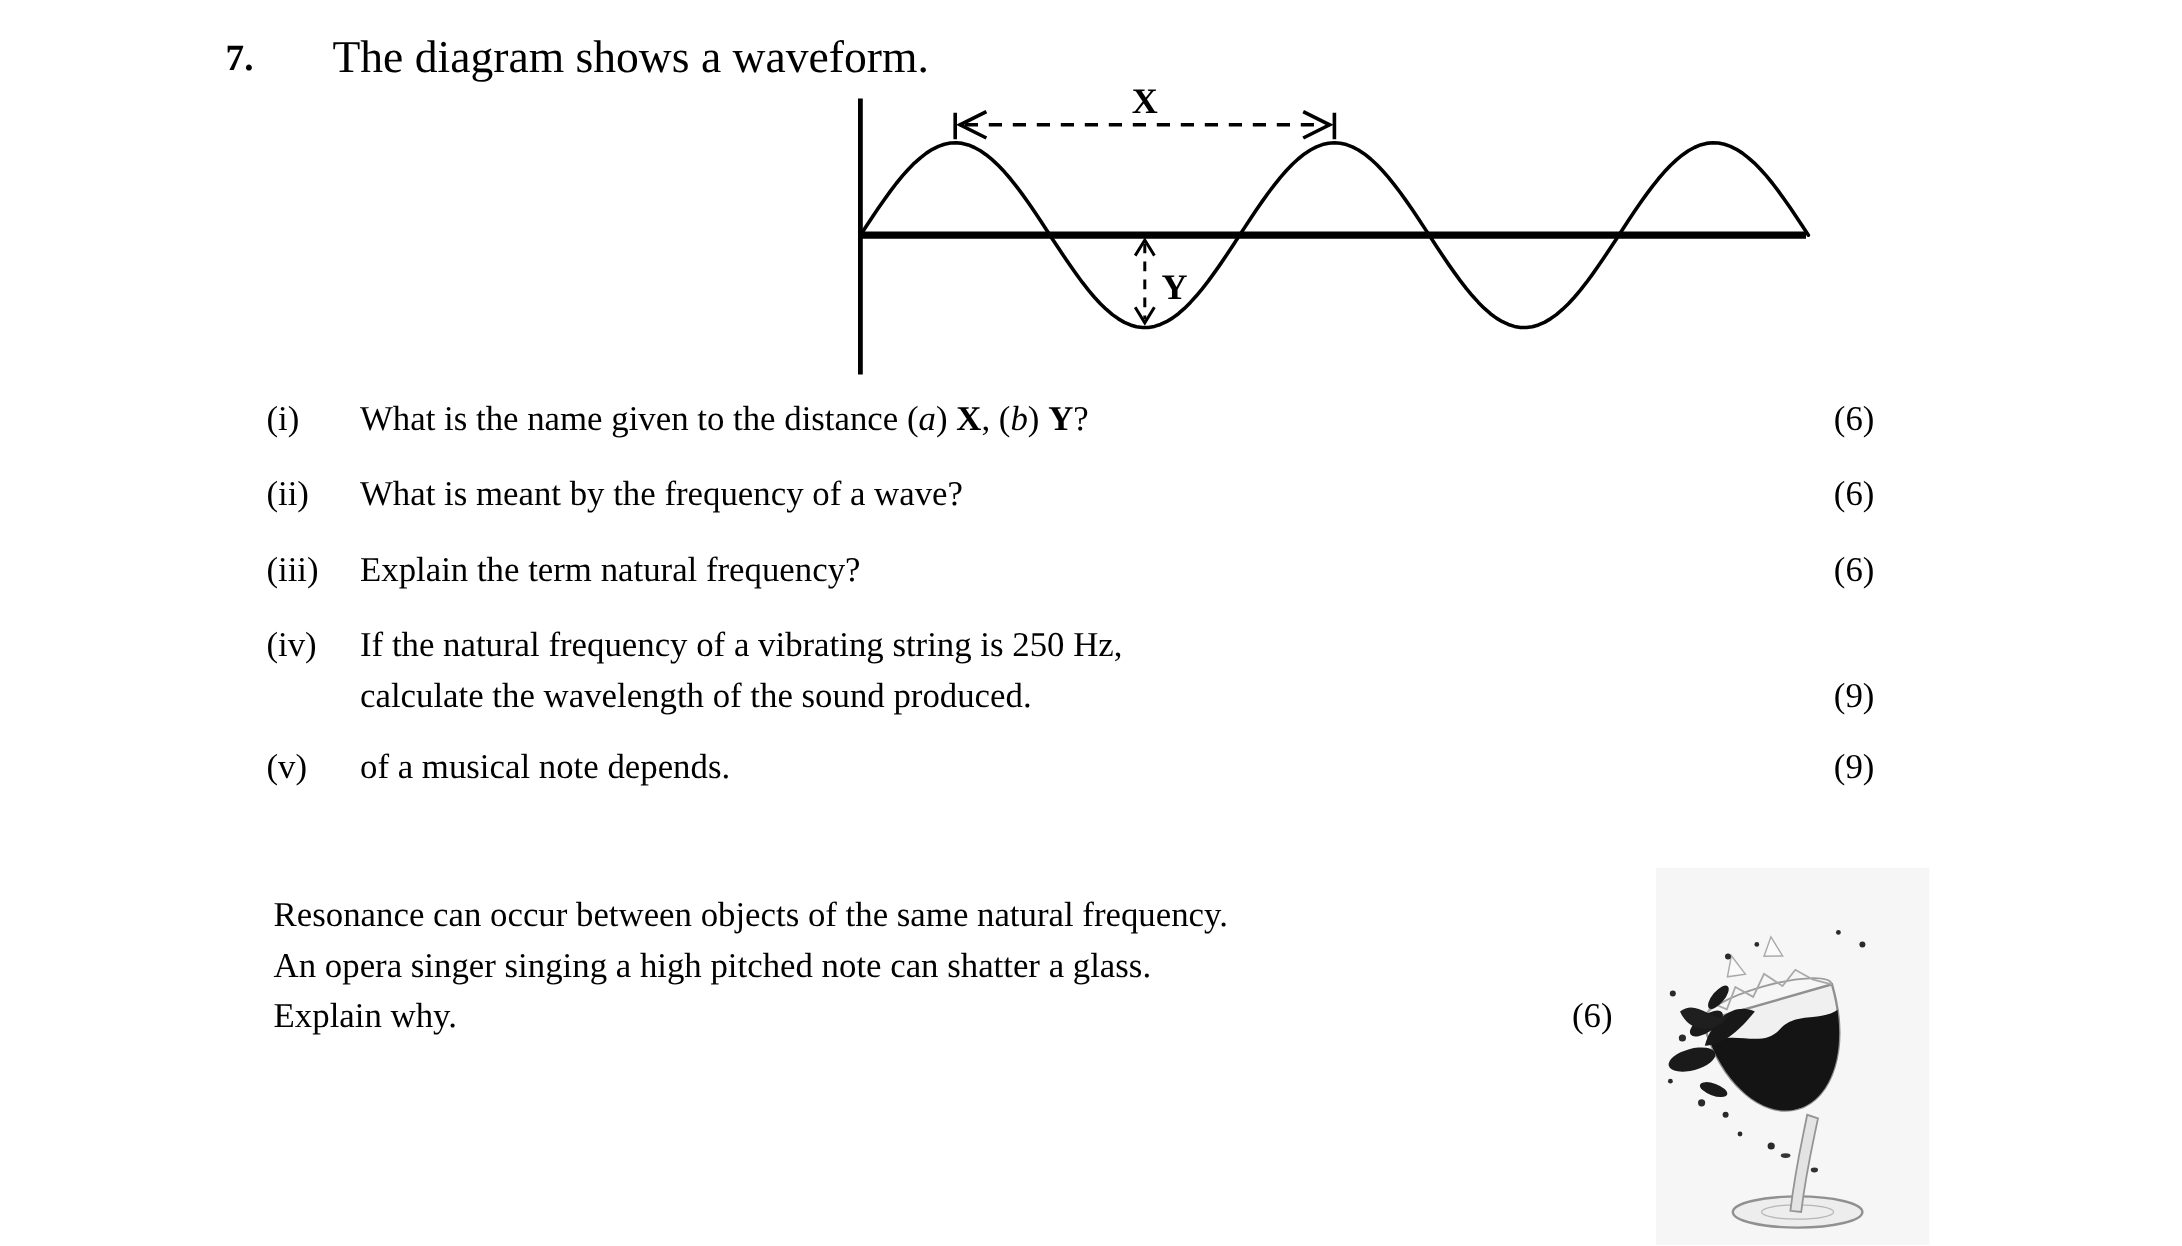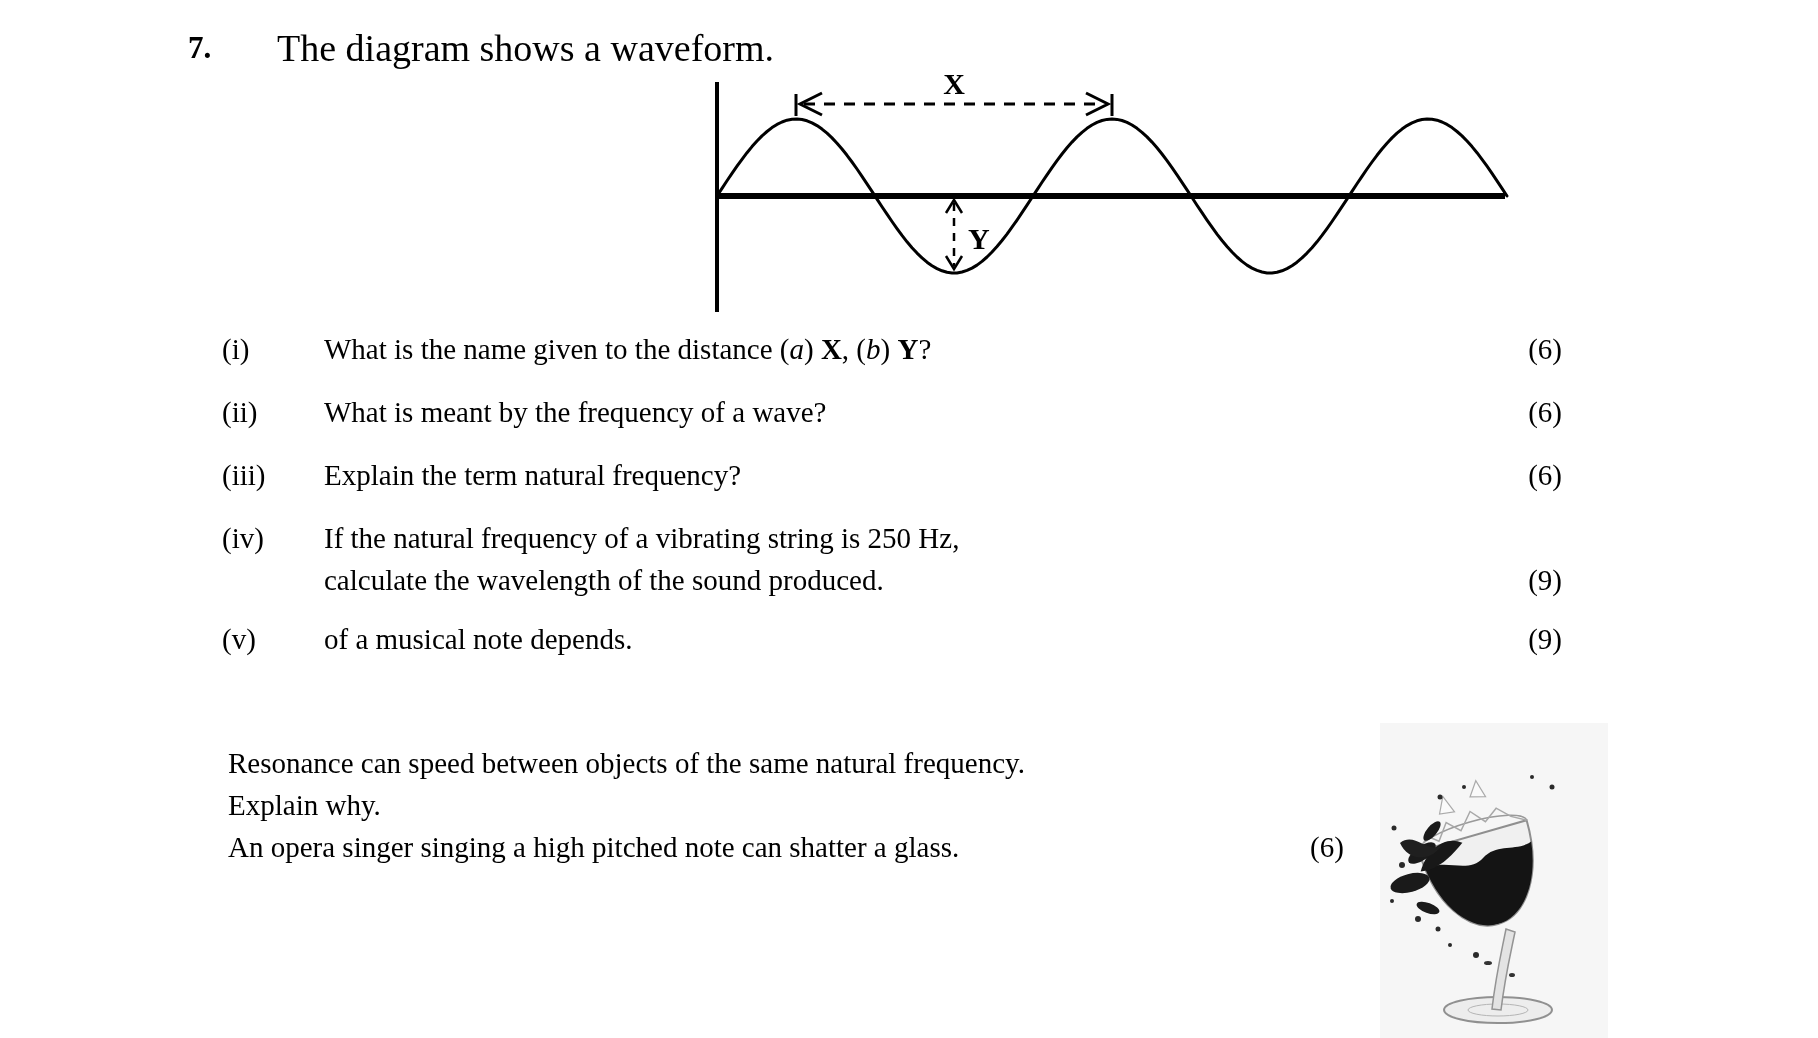--- a/index.html
+++ b/index.html
@@ -4,21 +4,21 @@
 <style>
   html,body{margin:0;padding:0;background:#fff;}
   .page{
     position:relative;width:1818px;height:1038px;background:#ffffff;
     font-family:"Liberation Serif",serif;color:#000;overflow:hidden;
   }
   .q-number{position:absolute;left:188px;top:28px;font-size:31px;font-weight:700;line-height:40px;}
   .q-title{position:absolute;left:277px;top:28px;font-size:38px;line-height:40px;}
   .item{position:absolute;left:222px;width:1340px;font-size:29px;line-height:42px;}
   .item-label{position:absolute;left:0;top:0;}
-  .item-text{margin-left:102px;}
+  .item-text{margin-left:78px;}
   .item-mark{position:absolute;right:0;bottom:0;}
   .para{position:absolute;left:228px;width:1160px;font-size:29px;line-height:42px;}
   .para-mark{position:absolute;bottom:0;}
   .runline{white-space:pre;}
   .run-i{font-style:italic;}
   .run-b{font-weight:700;}
   .run-sup{font-size:0.62em;position:relative;top:-0.55em;}
   .diagram-svg{position:absolute;left:700px;top:58px;}
   .svg-label{font-family:"Liberation Serif",serif;font-weight:700;font-size:30px;}
   .photo-svg{position:absolute;left:1380px;top:723px;}
@@ -87,23 +87,23 @@
   <div class="item" style="top:618px">
     <span class="item-label">(v)</span>
     <div class="item-text">
         <div class="runline"><span>of a musical note depends.</span></div>
       </div>
     <span class="item-mark">(9)</span>
   </div>
 
   <div class="para" style="top:742px">
     <div>
-        <div class="runline"><span>Resonance can speed between objects of the same natural frequency.</span></div>
+        <div class="runline"><span>Resonance can occur between objects of the same natural frequency.</span></div>
+        <div class="runline"><span>An opera singer singing a high pitched note can shatter a glass.</span></div>
         <div class="runline"><span>Explain why.</span></div>
-        <div class="runline"><span>An opera singer singing a high pitched note can shatter a glass.</span></div>
       </div>
     <span class="para-mark" style="left:1082px">(6)</span>
   </div>
 
 
 
   <svg class="photo-svg" width="228" height="315" viewBox="0 0 228 315">
     <rect x="0" y="0" width="228" height="315" fill="#f6f6f6"></rect>
 
     <ellipse cx="118" cy="287" rx="54" ry="13" fill="#ededed" stroke="#909090" stroke-width="2"></ellipse>

